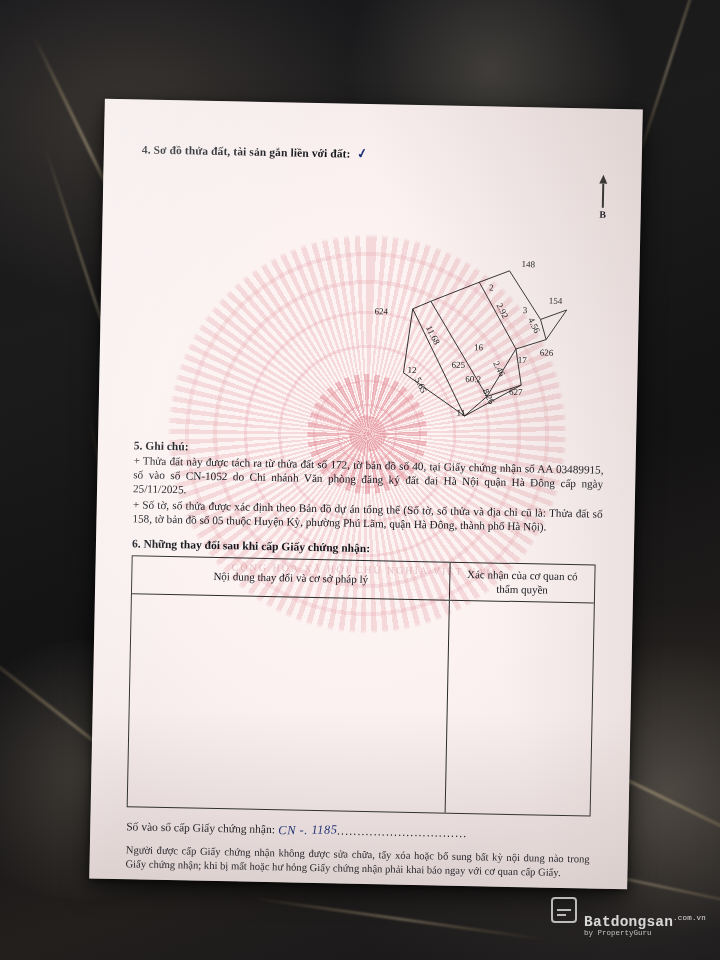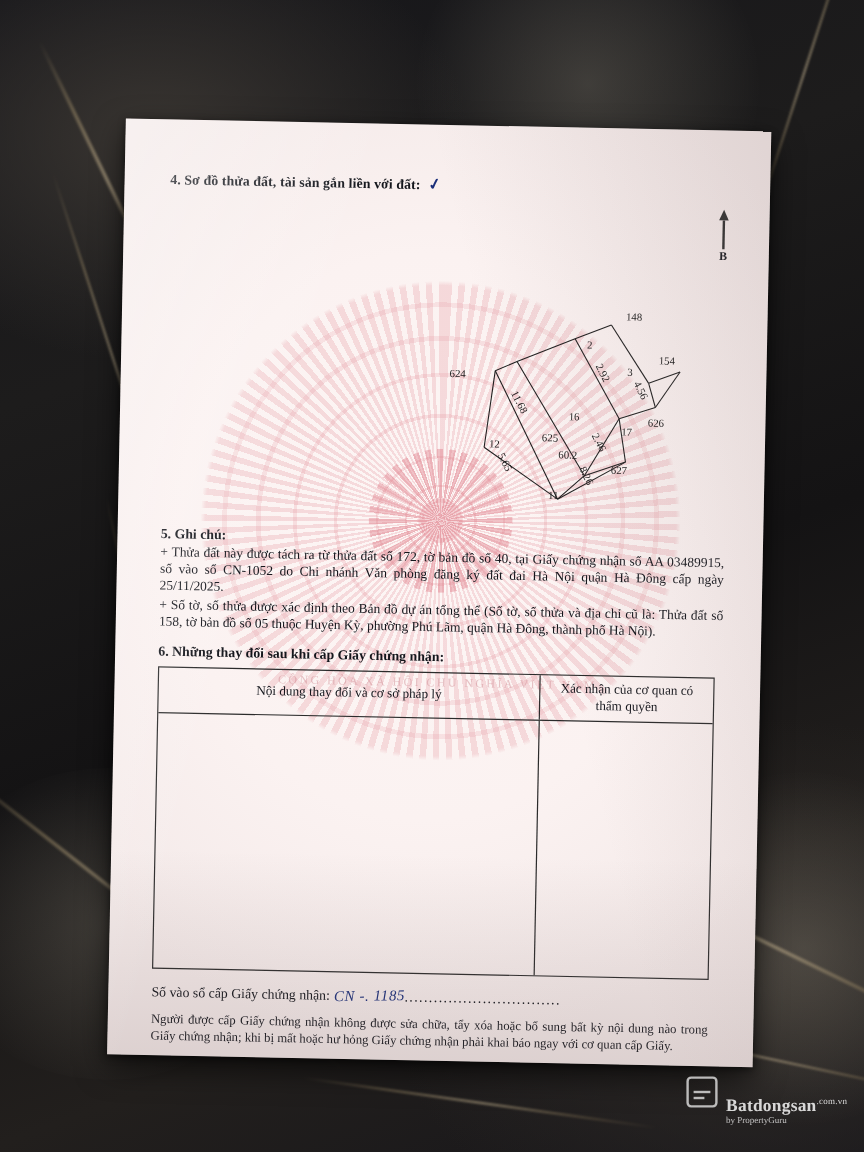--- a/index.html
+++ b/index.html
@@ -194,21 +194,21 @@
     border-radius: 4px; position: relative;
   }
   .brand .mark::before {
     content: ""; position: absolute; left: 4px; top: 10px;
     width: 14px; height: 2px; background: rgba(255,255,255,.85);
   }
   .brand .mark::after {
     content: ""; position: absolute; left: 4px; top: 15px;
     width: 9px; height: 2px; background: rgba(255,255,255,.85);
   }
-  .brand .txt { color: #fff; line-height: 1.05; font-family: Liberation Serif, serif; margin-top: 32px; }
+  .brand .txt { color: #fff; line-height: 1.05; font-family: Liberation Mono, monospace; margin-top: 32px; }
   .brand .t1 { font-size: 14.5px; font-weight: 700; letter-spacing: .2px; }
   .brand .t1 sup { font-size: 7.5px; font-weight: 400; vertical-align: super; }
   .brand .t2 { font-size: 7.5px; opacity: .85; }
 </style>
 </head>
 <body>
 
 <div id="photo">
   <div class="glow g1"></div>
   <div class="glow g2"></div>

